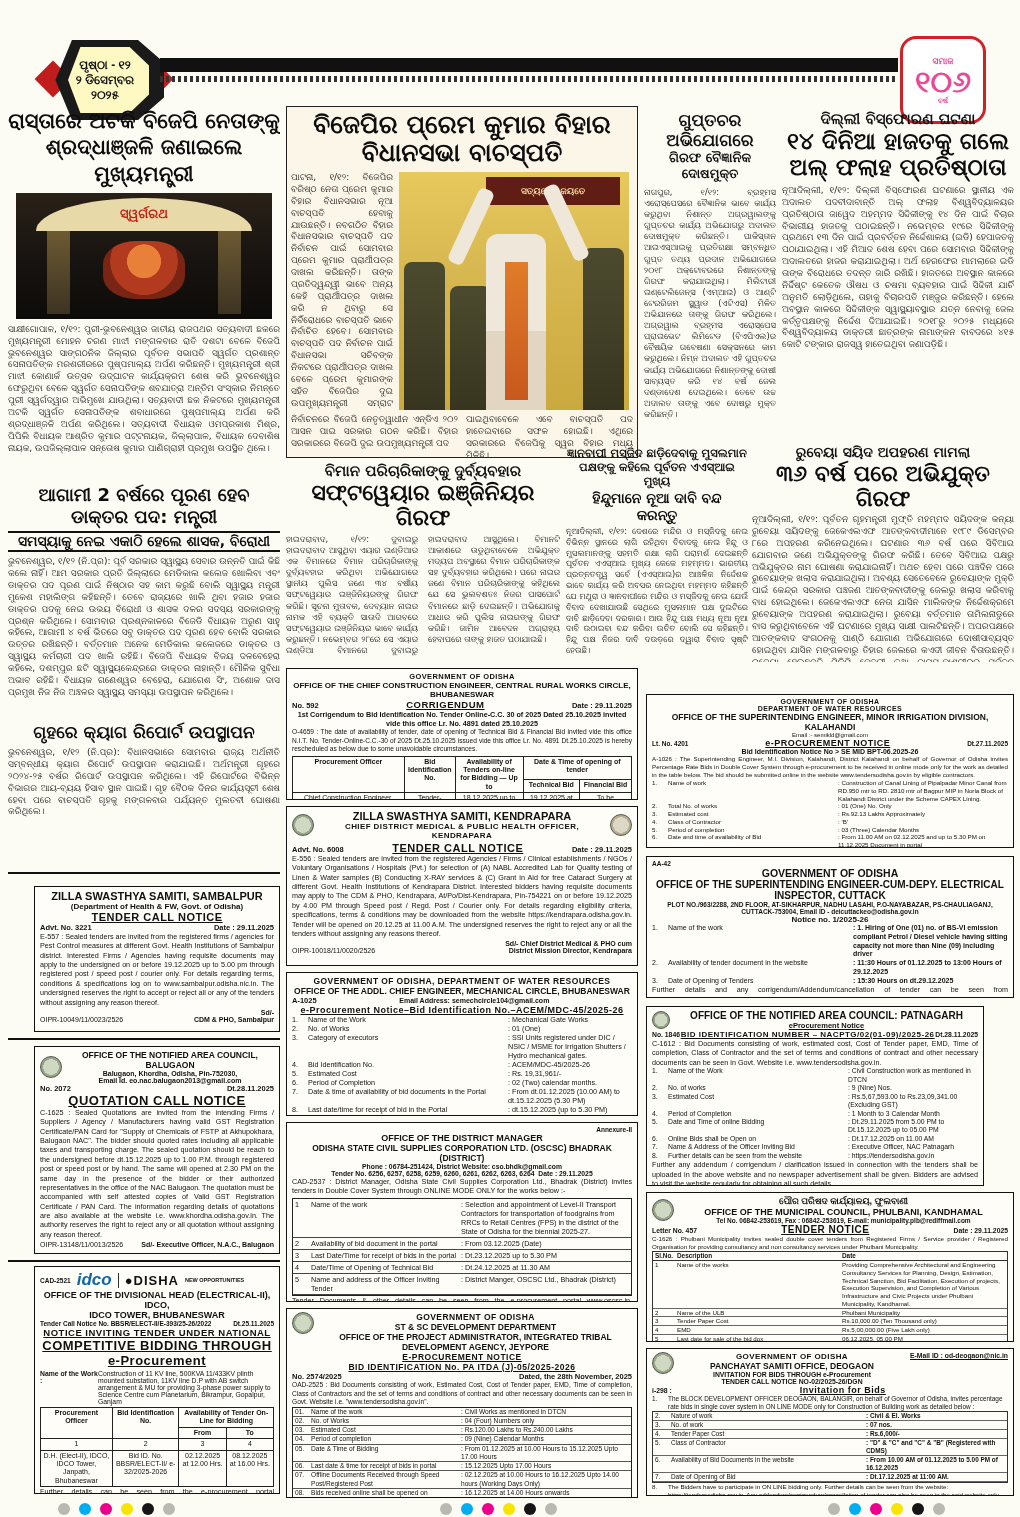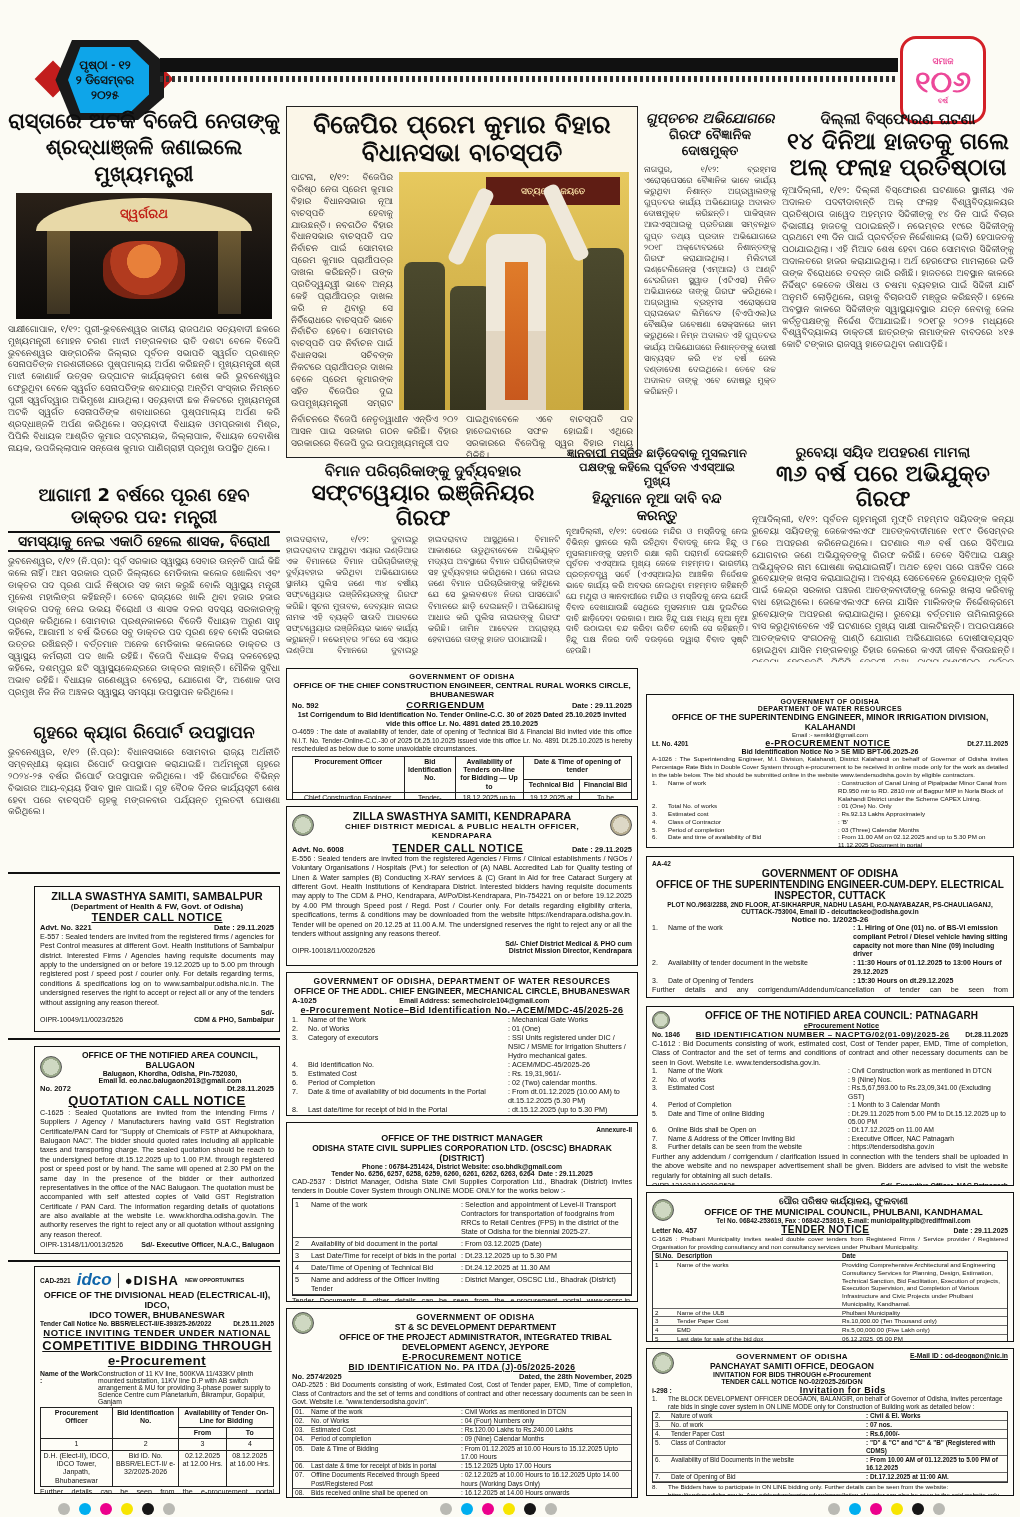--- a/index.html
+++ b/index.html
@@ -1,21 +1,21 @@
 <!DOCTYPE html>
 <html><head>
 <meta charset="utf-8">
 <style>
   html,body{margin:0;padding:0;}
   body{background:#e8e6de;font-family:"Liberation Sans","DejaVu Sans",sans-serif;}
   #page{position:relative;width:1020px;height:1517px;margin:0 auto;background:#fcfbf4;color:#111;overflow:hidden;}
   .abs{position:absolute;}
   
   .mast-badge{left:46px;top:40px;width:118px;height:80px;background:#1a1a1a;clip-path:polygon(8% 50%,22% 0,78% 0,100% 28%,100% 72%,78% 100%,22% 100%);display:flex;align-items:center;justify-content:center;}
-  .mast-badge .inner{width:88px;height:66px;background:#0ea5e9;clip-path:polygon(8% 50%,22% 0,78% 0,100% 28%,100% 72%,78% 100%,22% 100%);display:flex;flex-direction:column;align-items:center;justify-content:center;font-weight:bold;font-size:12px;line-height:1.25;text-align:center;}
+  .mast-badge .inner{width:88px;height:66px;background:#fef9c3;clip-path:polygon(8% 50%,22% 0,78% 0,100% 28%,100% 72%,78% 100%,22% 100%);display:flex;flex-direction:column;align-items:center;justify-content:center;font-weight:bold;font-size:12px;line-height:1.25;text-align:center;}
   .mast-diamond{width:26px;height:26px;background:#c21d1d;transform:rotate(45deg);position:absolute;}
   .mast-bar{left:160px;top:58px;width:738px;height:14px;background:#111;}
   .mast-dots{left:160px;top:76px;width:738px;height:6px;background:repeating-linear-gradient(90deg,#333 0 3px,transparent 3px 6px);}
   .mast-logo{left:900px;top:36px;width:80px;height:82px;border:3px solid #d32027;border-radius:16px;background:#fff;display:flex;flex-direction:column;align-items:center;justify-content:center;color:#ec4899;}
   .mast-logo .t{font-size:9px;font-weight:bold;}
   .mast-logo .n{font-size:30px;font-weight:bold;line-height:1;}
   .mast-logo .b{font-size:7px;}
   
   .art{overflow:hidden;}
   .hl{font-weight:bold;text-align:center;color:#0d0d0d;font-family:"DejaVu Sans",sans-serif;}
@@ -137,21 +137,21 @@
   </div>
 
   <div class="abs art" style="left:566px;top:446px;width:182px;height:216px;">
     <div class="kick" style="font-size:11.5px;">ଜ୍ଞାନବାପୀ ମସ୍ଜିଦ ଛାଡ଼ିଦେବାକୁ ମୁସଲମାନ</div>
     <div class="kick" style="font-size:11.5px;">ପକ୍ଷଙ୍କୁ କହିଲେ ପୂର୍ବତନ ଏଏସ୍ଆଇ ମୁଖ୍ୟ</div>
     <div class="hl" style="font-size:14px;margin:2px 12px;">ହିନ୍ଦୁମାନେ ନୂଆ ଦାବି ବନ୍ଦ କରନ୍ତୁ</div>
     <div class="body-txt" style="height:150px;font-size:8.2px;">ନୂଆଦିଲ୍ଲୀ, ୧/୧୨: ଦେଶରେ ମନ୍ଦିର ଓ ମସ୍ଜିଦକୁ ନେଇ ବିଭିନ୍ନ ସ୍ଥାନରେ ଲାଗି ରହିଥିବା ବିବାଦକୁ ନେଇ ହିନ୍ଦୁ ଓ ମୁସଲମାନଙ୍କୁ ସହମତି ରକ୍ଷା ଲାଗି ପରାମର୍ଶ ଦେଇଛନ୍ତି ପୂର୍ବତନ ଏଏସ୍ଆଇ ମୁଖ୍ୟ କେକେ ମହମ୍ମଦ। ଭାରତୀୟ ପ୍ରତ୍ନତତ୍ତ୍ୱ ସର୍ବେ (ଏଏସ୍ଆଇ)ର ଆଞ୍ଚଳିକ ନିର୍ଦ୍ଦେଶକ ଭାବେ କାର୍ଯ୍ୟ କରି ଅବସର ନେଇଥିବା ମହମ୍ମଦ କହିଛନ୍ତି ଯେ ମଥୁରା ଓ ଜ୍ଞାନବାପୀରେ ମନ୍ଦିର ଓ ମସ୍ଜିଦକୁ ନେଇ ଯେଉଁ ବିବାଦ ଦେଖାଯାଉଛି ସେଥିରେ ମୁସଲମାନ ପକ୍ଷ ଦୁଇଟିରେ ଦାବି ଛାଡ଼ିଦେବା ଦରକାର। ଆଉ ହିନ୍ଦୁ ପକ୍ଷ ମଧ୍ୟ ନୂଆ ନୂଆ ଦାବି ଉଠାଇବା ବନ୍ଦ କରିବା ଉଚିତ ବୋଲି ସେ କହିଛନ୍ତି। ହିନ୍ଦୁ ପକ୍ଷ ନିଜର ଦାବି ଦଉଡ଼ରେ ଦ୍ୱାରା ବିବାଦ ସୃଷ୍ଟି ହେଉଛି।</div>
   </div>
 
   <div class="abs art" style="left:644px;top:110px;width:132px;height:334px;">
-    <div class="kick" style="font-size:14px;font-style:italic;">ଗୁପ୍ତଚର ଅଭିଯୋଗରେ</div>
+    <div class="kick" style="font-size:17px;">ଗୁପ୍ତଚର ଅଭିଯୋଗରେ</div>
     <div class="kick" style="font-size:13px;">ଗିରଫ ବୈଜ୍ଞାନିକ ଦୋଷମୁକ୍ତ</div>
     <div class="body-txt" style="height:280px;margin-top:5px;font-size:8.4px;">ନାଗପୁର, ୧/୧୨: ବ୍ରହ୍ମସ ଏରୋସ୍ପେସରେ ବୈଜ୍ଞାନିକ ଭାବେ କାର୍ଯ୍ୟ କରୁଥିବା ନିଶାନ୍ତ ଅଗ୍ରୱାଲଙ୍କୁ ଗୁପ୍ତଚର କାର୍ଯ୍ୟ ଅଭିଯୋଗରୁ ଅଦାଲତ ଦୋଷମୁକ୍ତ କରିଛନ୍ତି। ପାକିସ୍ତାନ ଆଇଏସ୍ଆଇକୁ ପ୍ରତିରକ୍ଷା ସମ୍ବନ୍ଧିତ ଗୁପ୍ତ ତଥ୍ୟ ପ୍ରଦାନ ଅଭିଯୋଗରେ ୨୦୧୮ ଅକ୍ଟୋବରରେ ନିଶାନ୍ତଙ୍କୁ ଗିରଫ କରାଯାଇଥିଲା। ମିଲିଟାରୀ ଇଣ୍ଟେଲିଜେନ୍ସ (ଏମ୍ଆଇ) ଓ ଆଣ୍ଟି ଟେରରିଜମ ସ୍କ୍ୱାଡ (ଏଟିଏସ) ମିଳିତ ଅଭିଯାନରେ ତାଙ୍କୁ ଗିରଫ କରିଥିଲେ। ଅଗ୍ରୱାଲ ବ୍ରହ୍ମସ ଏରୋସ୍ପେସ ପ୍ରାଇଭେଟ ଲିମିଟେଡ (ବିଏପିଏଲ)ର ବୈଷୟିକ ଗବେଷଣା ସେକ୍ସନରେ କାମ କରୁଥିଲେ। ନିମ୍ନ ଅଦାଲତ ଏହି ଗୁପ୍ତଚର କାର୍ଯ୍ୟ ଅଭିଯୋଗରେ ନିଶାନ୍ତଙ୍କୁ ଦୋଷୀ ସାବ୍ୟସ୍ତ କରି ୧୪ ବର୍ଷ ଜେଲ ଦଣ୍ଡାଦେଶ ଦେଇଥିଲେ। ତେବେ ଉଚ୍ଚ ଅଦାଲତ ତାଙ୍କୁ ଏବେ ଦୋଷରୁ ମୁକ୍ତ କରିଛନ୍ତି।</div>
   </div>
 
   <div class="abs art" style="left:782px;top:110px;width:232px;height:330px;">
     <div class="kick" style="font-size:15px;">ଦିଲ୍ଲୀ ବିସ୍ଫୋରଣ ଘଟଣା</div>
     <div class="hl" style="font-size:23px;line-height:1.15;">୧୪ ଦିନିଆ ହାଜତକୁ ଗଲେ</div>
     <div class="hl" style="font-size:23px;line-height:1.15;">ଅଲ୍ ଫଲାହ ପ୍ରତିଷ୍ଠାତା</div>
     <div class="body-txt" style="height:232px;margin-top:4px;">ନୂଆଦିଲ୍ଲୀ, ୧/୧୨: ଦିଲ୍ଲୀ ବିସ୍ଫୋରଣ ଘଟଣାରେ ସ୍ଥାନୀୟ ଏକ ଅଦାଲତ ପଦବୀଦାବାନ୍ତି ଅଲ୍ ଫଲାହ ବିଶ୍ୱବିଦ୍ୟାଳୟର ପ୍ରତିଷ୍ଠାତା ଜାୱେଦ ଅହମ୍ମଦ ସିଦ୍ଦିକୀଙ୍କୁ ୧୪ ଦିନ ପାଇଁ ବିଚାର ବିଭାଗୀୟ ହାଜତକୁ ପଠାଇଛନ୍ତି। ନଭେମ୍ବର ୧୯ରେ ସିଦ୍ଦିକୀଙ୍କୁ ପ୍ରଥମେ ୧୩ ଦିନ ପାଇଁ ପ୍ରବର୍ତ୍ତନ ନିର୍ଦ୍ଦେଶାଳୟ (ଇଡି) ହେପାଜତକୁ ପଠାଯାଇଥିଲା। ଏହି ମିଆଦ ଶେଷ ହେବା ପରେ ସୋମବାର ସିଦ୍ଦିକୀଙ୍କୁ ଅଦାଲତରେ ହାଜର କରାଯାଇଥିଲା। ଅର୍ଥ ହେରଫେର ମାମଲାରେ ଇଡି ତାଙ୍କ ବିରୋଧରେ ତଦନ୍ତ ଜାରି ରଖିଛି। ହାଜତରେ ଅବସ୍ଥାନ କାଳରେ ନିର୍ଦ୍ଦିଷ୍ଟ କେତେକ ଔଷଧ ଓ ଚଷମା ବ୍ୟବହାର ପାଇଁ ସିଦ୍ଦିକୀ ଯାଚିଁ ଅନୁମତି ଲୋଡ଼ିଥିଲେ, ତାହାକୁ ବିଚାରପତି ମଞ୍ଜୁର କରିଛନ୍ତି। ହେଲେ ଅବସ୍ଥାନ କାଳରେ ସିଦ୍ଦିକୀଙ୍କ ସ୍ୱାସ୍ଥ୍ୟାବସ୍ଥାର ଯତ୍ନ ନେବାକୁ ଜେଲ କର୍ତ୍ତୃପକ୍ଷଙ୍କୁ ନିର୍ଦ୍ଦେଶ ଦିଆଯାଇଛି। ୨୦୧୮ରୁ ୨୦୨୫ ମଧ୍ୟରେ ବିଶ୍ୱବିଦ୍ୟାଳୟ ଡାକ୍ତରୀ ଛାତ୍ରଙ୍କ ନାମାଙ୍କନ ବାବଦରେ ୪୧୫ କୋଟି ଟଙ୍କାର ରାଜସ୍ୱ ହାତେଇଥିବା ଜଣାପଡ଼ିଛି।</div>
   </div>
@@ -533,21 +533,21 @@
         <div class="kvrow" style="font-size:7px;">
           <span class="kn">3.</span>
           <span class="kl" style="width:185px;">Date of Opening of Tenders</span>
           <span class="kv b">15:30 Hours on dt.29.12.2025</span>
         </div>
       </div>
     <div class="nbody">Further details and any corrigendum/Addendum/cancellation of tender can be seen from https://eielectricity.odisha.gov.in / www.eielectricityodisha.nic.in only.</div>
 
   </div>
 
-  <div class="abs notice" style="left:646px;top:1006px;width:368px;height:180px;">
+  <div class="abs notice" style="left:646px;top:1006px;width:338px;height:180px;">
     <div style="display:flex;gap:5px;align-items:center;">
       <div class="emblem" style="width:16px;height:16px;"></div>
       <div style="flex:1;">
         <div class="off" style="font-size:10px;">OFFICE OF THE NOTIFIED AREA COUNCIL: PATNAGARH</div>
         <div class="c b u" style="font-size:7.5px;">eProcurement Notice</div>
       </div>
     </div>
     <div class="meta" style="font-size:6.8px;">
       <span>No. 1846</span>
       <span class="ntitle" style="font-size:8px;">BID IDENTIFICATION NUMBER – NACPTG/02(01-09)/2025-26</span>

